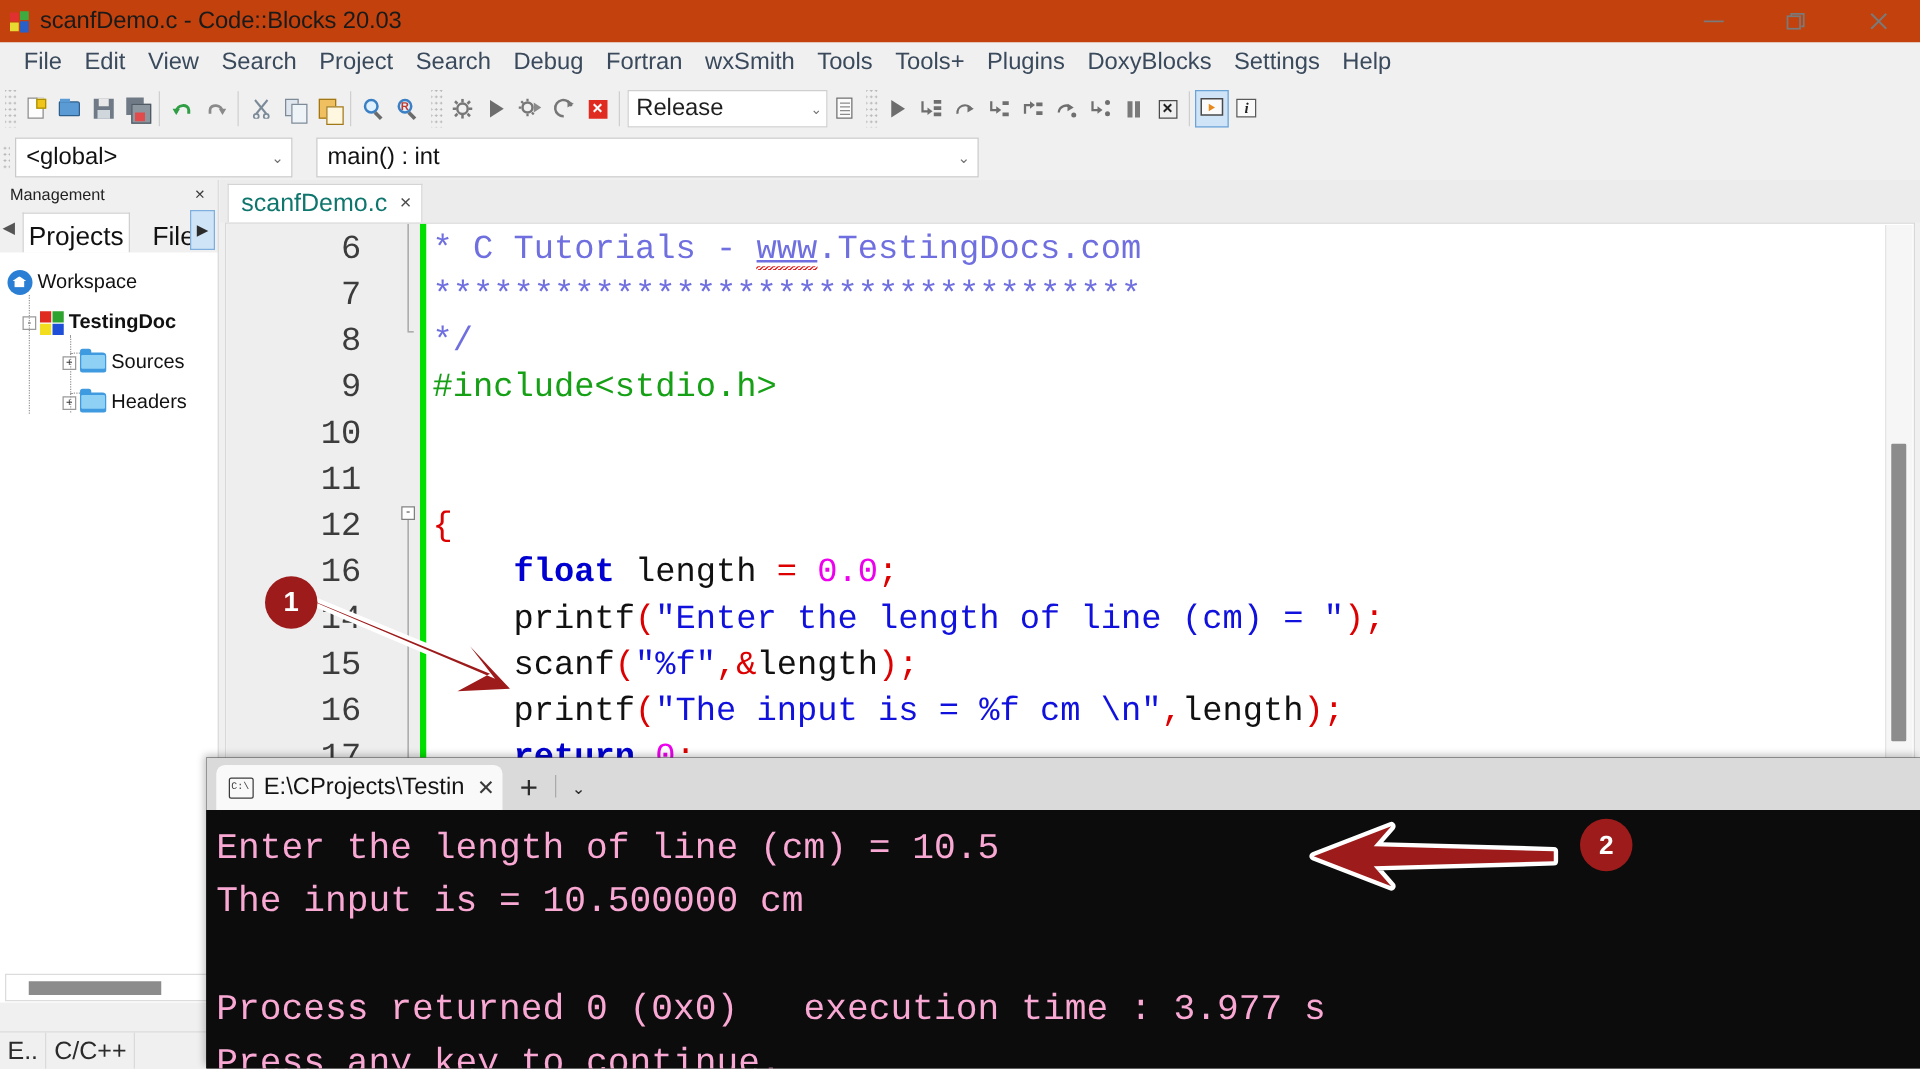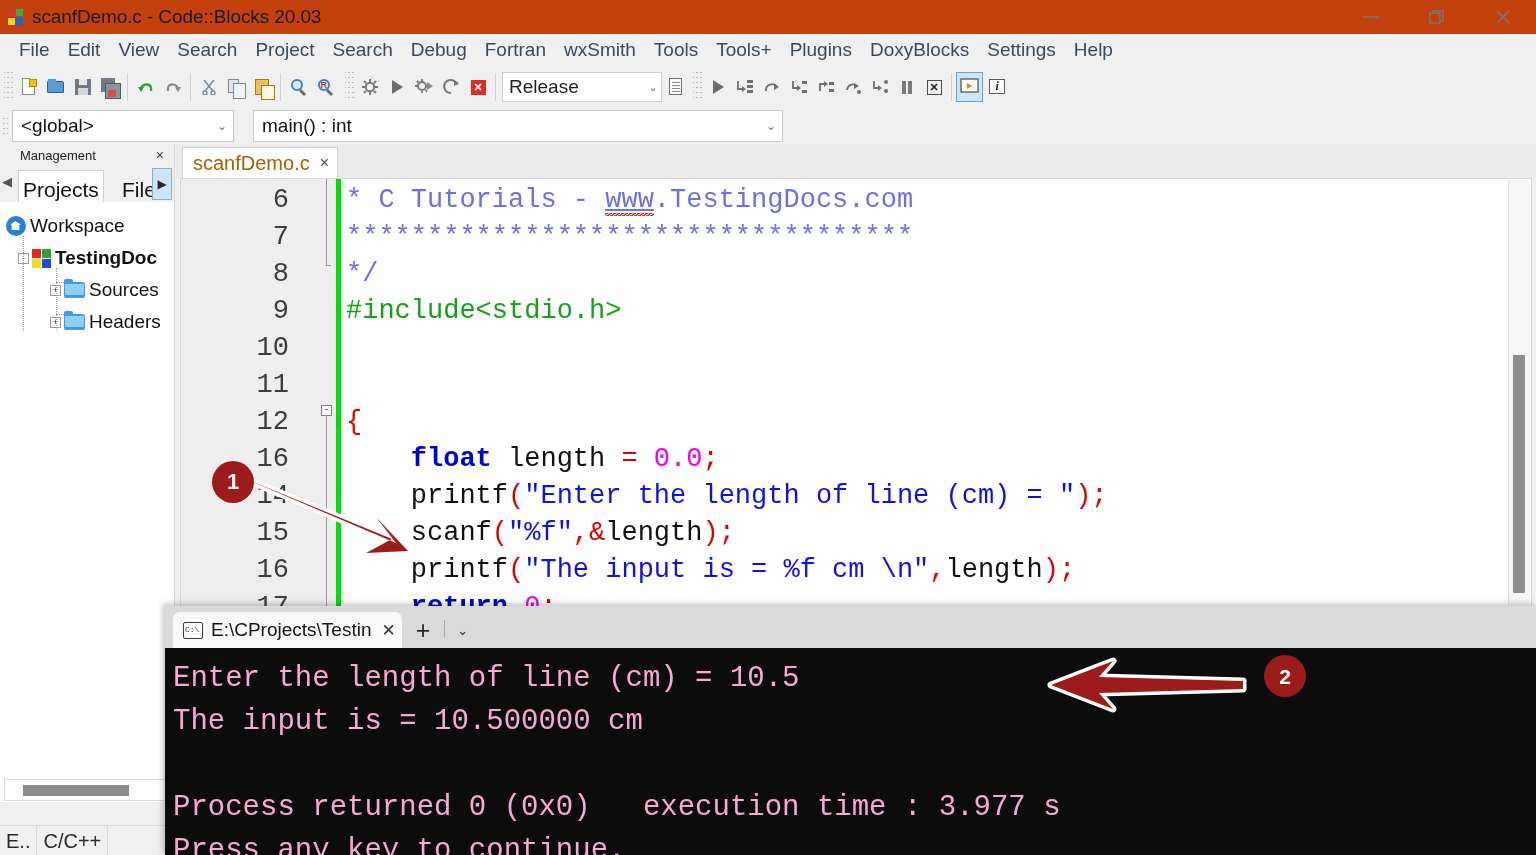--- a/index.html
+++ b/index.html
@@ -137,21 +137,21 @@
     background-size: 4px 5px;
   }
 
   
   .mgmt {
     position: absolute; left: 0; top: 144px; width: 175px; height: 681px;
     background: #f0f0f0; border-right: 1px solid #d6d6d6;
   }
   .mgmt-head {
     height: 22px; display: flex; align-items: center;
-    font-size: 13px; color: #222; padding-left: 20px;
+    font-size: 13px; color: #222; padding-left: 8px;
     background: #f0f0f0;
   }
   .mgmt-head .x { margin-left: auto; margin-right: 10px; font-size: 14px; color: #3c3c3c; }
   .tabstrip { height: 36px; position: relative; background: #f0f0f0; }
   .tab-scroll-l { position: absolute; left: 2px; top: 8px; font-size: 13px; color: #555; }
   .tab-scroll-r {
     position: absolute; left: 152px; top: 2px; width: 20px; height: 32px;
     background: #cfe4f7; border: 1px solid #7fb0dd;
     display: flex; align-items: center; justify-content: center;
     font-size: 12px; color: #2b2b2b;
@@ -165,21 +165,21 @@
   #mtab-projects { left: 18px; }
   #mtab-files { left: 118px; }
 
   .tree { background: #fff; position: absolute; left: 0; top: 58px; width: 174px; height: 600px; padding-top: 8px; }
   .tnode { display: flex; align-items: center; height: 32px; white-space: nowrap; }
   .tnode .expander {
     width: 11px; height: 11px; border: 1px solid #9a9a9a; background: #fff;
     font: 9px/9px "Liberation Sans", sans-serif; color: #333; text-align: center;
     margin-right: 3px; flex: 0 0 auto;
   }
-  .tnode .tlabel { font-size: 19px; color: #111; }
+  .tnode .tlabel { font-size: 16px; color: #111; }
   .tnode .tlabel.bold { font-weight: bold; }
   .home-ico {
     width: 20px; height: 20px; border-radius: 50%; background: #2a7fd4;
     margin-right: 4px; position: relative; flex: 0 0 auto;
   }
   .home-ico:after {
     content: ""; position: absolute; left: 4px; top: 5px; width: 11px; height: 9px;
     background: #fff;
     clip-path: polygon(50% 0%, 100% 42%, 85% 42%, 85% 100%, 15% 100%, 15% 42%, 0% 42%);
   }
@@ -208,21 +208,21 @@
   .editor-area {
     position: absolute; left: 176px; top: 144px; width: 1360px; height: 681px;
     background: #f0f0f0;
   }
   .etabstrip { height: 34px; position: relative; background: #ececec; }
   .etab {
     position: absolute; left: 6px; top: 3px; height: 31px; background: #fff;
     border-top: 1px solid #d4d4d4; border-left: 1px solid #d4d4d4; border-right: 1px solid #d4d4d4;
     display: flex; align-items: center; padding: 0 8px 0 10px;
   }
-  .etab .nm { font-size: 20px; color: #a16207; white-space: nowrap; }
+  .etab .nm { font-size: 20px; color: #0f766e; white-space: nowrap; }
   .etab .cl { margin-left: 10px; font-size: 16px; color: #4c4c4c; }
 
   .code-wrap {
     position: absolute; left: 4px; top: 34px; width: 1352px; height: 644px;
     background: #fff; border: 1px solid #d8d8d8; overflow: hidden;
   }
   .gutter {
     position: absolute; left: 0; top: 0; width: 155px; height: 100%;
     background: #eeeeee;
   }

